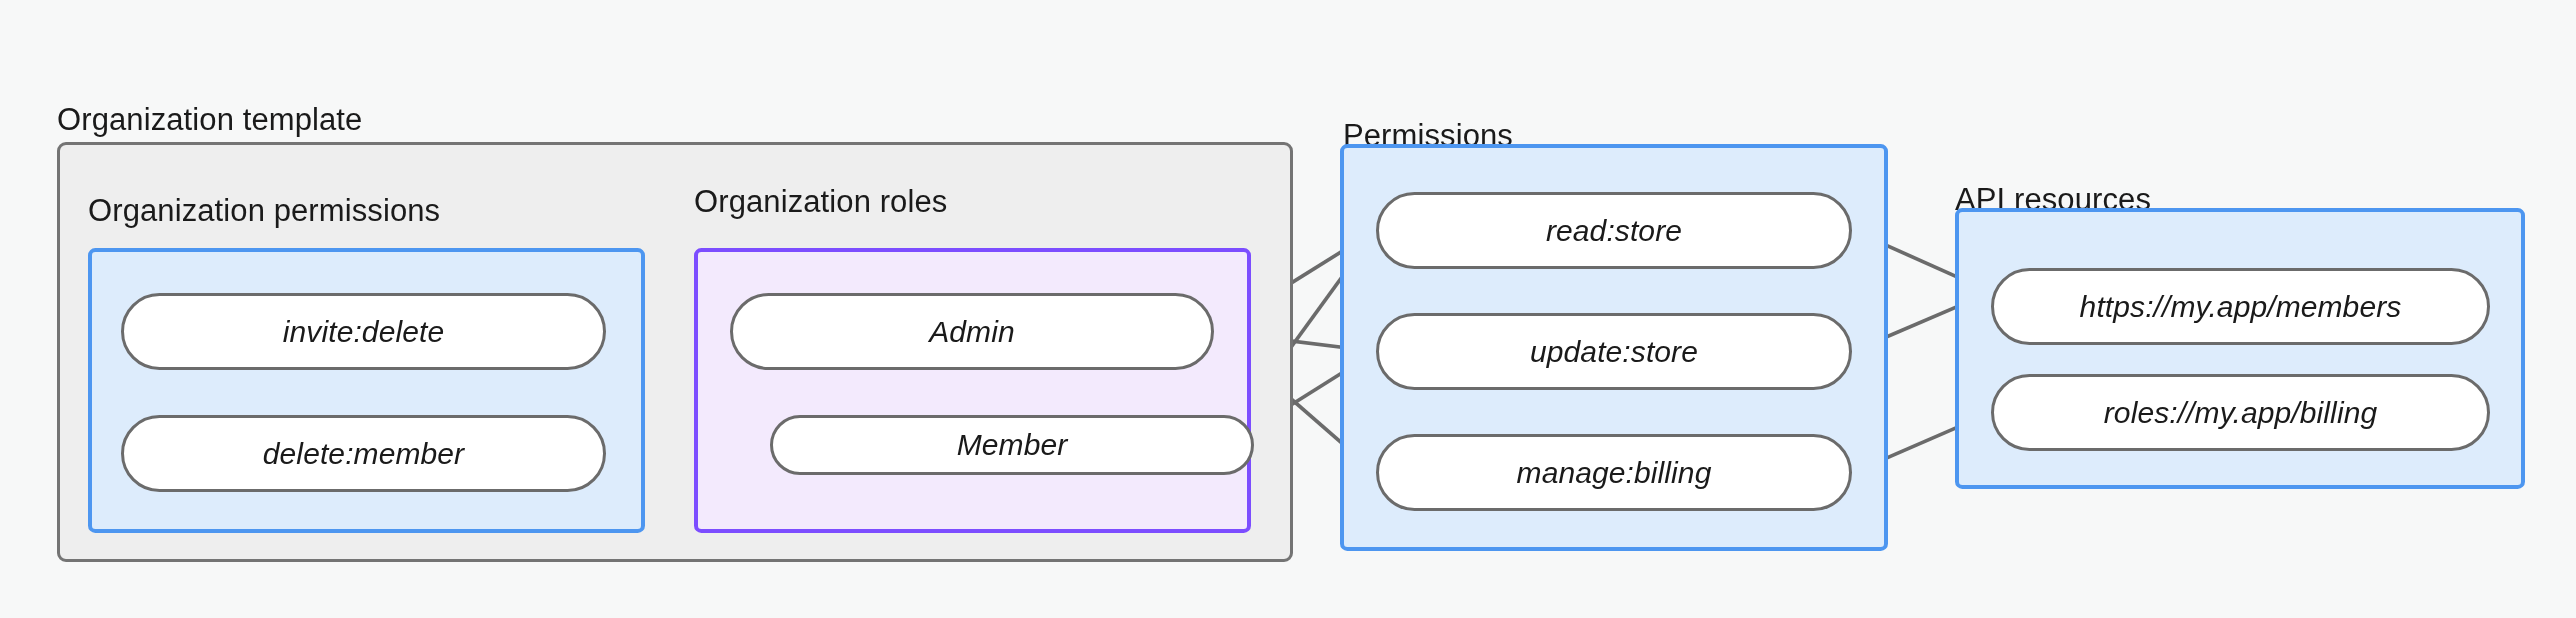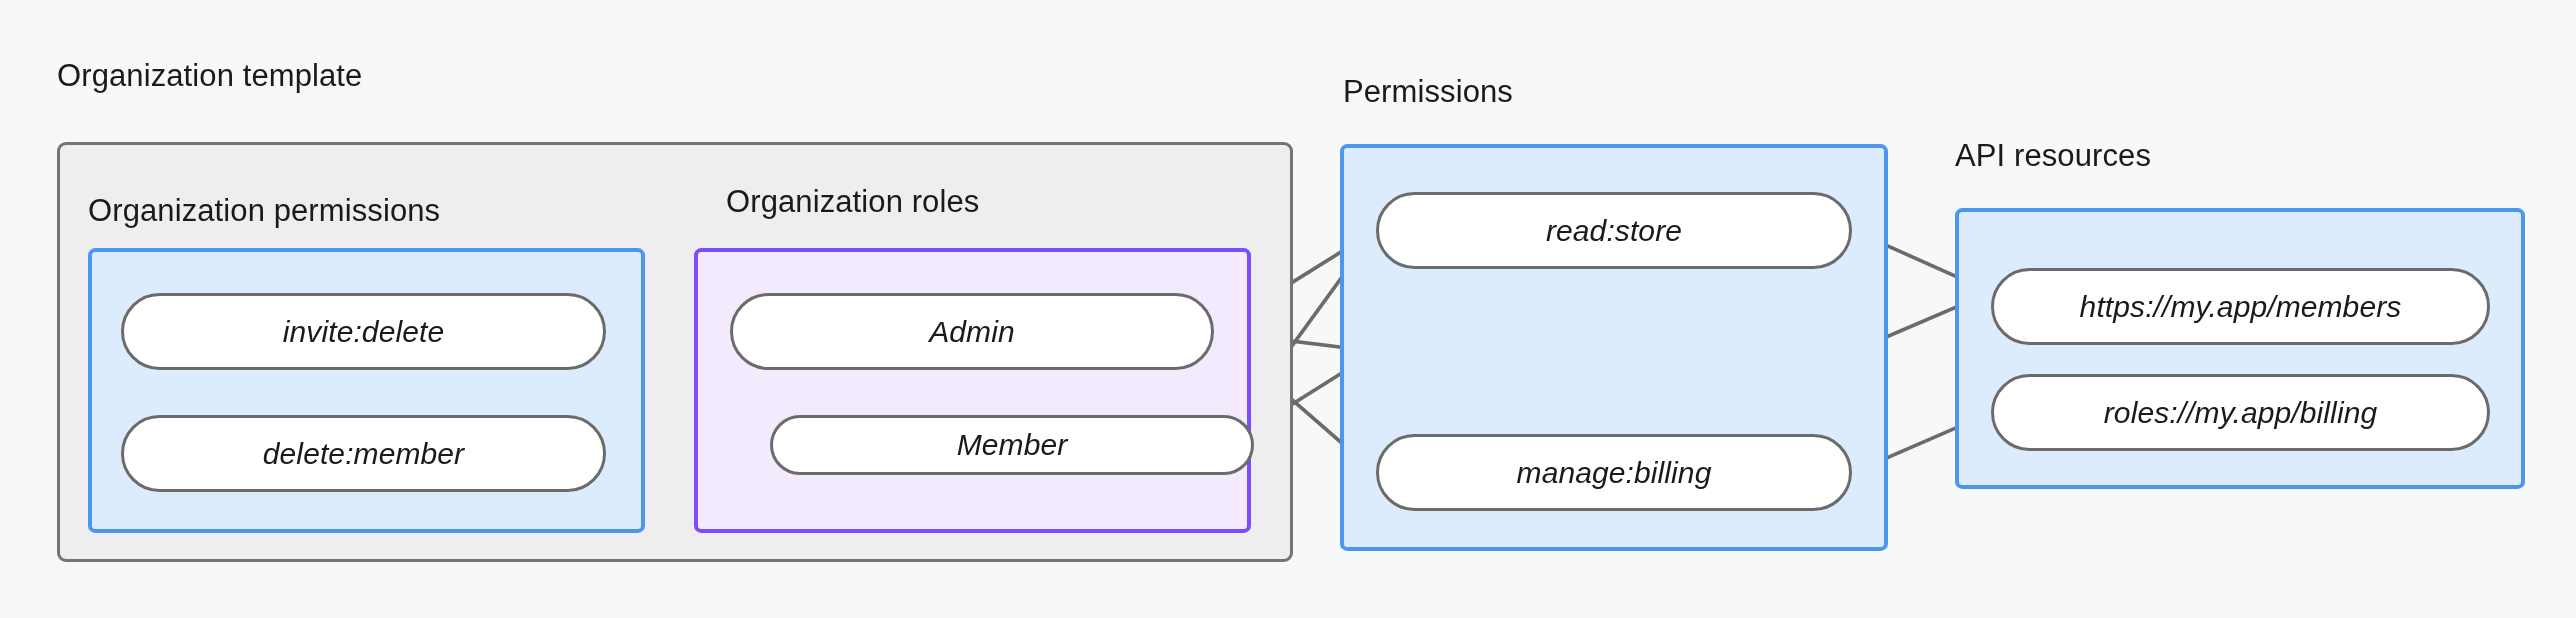--- a/index.html
+++ b/index.html
@@ -20,20 +20,21 @@
   }
 
   
   .group-title {
     position: absolute;
     font-size: 31px;
     line-height: 37px;
     color: #1a1a1a;
     white-space: nowrap;
     letter-spacing: 0.1px;
+    margin-top: 44px;
   }
   .sub-title {
     position: absolute;
     font-size: 31px;
     line-height: 37px;
     color: #1a1a1a;
     white-space: nowrap;
     letter-spacing: 0.1px;
   }
 
@@ -138,34 +139,35 @@
   <div class="container-box outer-gray" style="left:57px; top:142px; width:1236px; height:420px;"></div>
 
   <div class="sub-title" style="left:88px; top:192px;">Organization permissions</div>
 
   <div class="container-box blue-box" style="left:88px; top:248px; width:557px; height:285px;"></div>
 
   <div class="pill" style="left:121px; top:293px; width:485px; height:77px;">invite:delete</div>
 
   <div class="pill" style="left:121px; top:415px; width:485px; height:77px;">delete:member</div>
 
-  <div class="sub-title" style="left:694px; top:183px;margin-left:32px;">Organization roles</div>
+  <div class="sub-title" style="left:694px; top:183px;">Organization roles</div>
 
   <div class="container-box purple-box" style="left:694px; top:248px; width:557px; height:285px;"></div>
 
   <div class="pill" style="left:730px; top:293px; width:484px; height:77px;">Admin</div>
 
   <div class="pill" style="left:770px; top:415px; width:484px; height:60px;">Member</div>
 
   <div class="group-title" style="left:1343px; top:73px;">Permissions</div>
 
   <div class="container-box blue-box" style="left:1340px; top:144px; width:548px; height:407px;"></div>
 
   <div class="pill" style="left:1376px; top:192px; width:476px; height:77px;">read:store</div>
 
+  <div class="pill" style="left:1376px; top:313px; width:476px; height:77px;">update:store</div>
 
   <div class="pill" style="left:1376px; top:434px; width:476px; height:77px;">manage:billing</div>
 
   <div class="group-title" style="left:1955px; top:137px;">API resources</div>
 
   <div class="container-box blue-box" style="left:1955px; top:208px; width:570px; height:281px;"></div>
 
   <div class="pill" style="left:1991px; top:268px; width:499px; height:77px;">https://my.app/members</div>
 
   <div class="pill" style="left:1991px; top:374px; width:499px; height:77px;">roles://my.app/billing</div>

